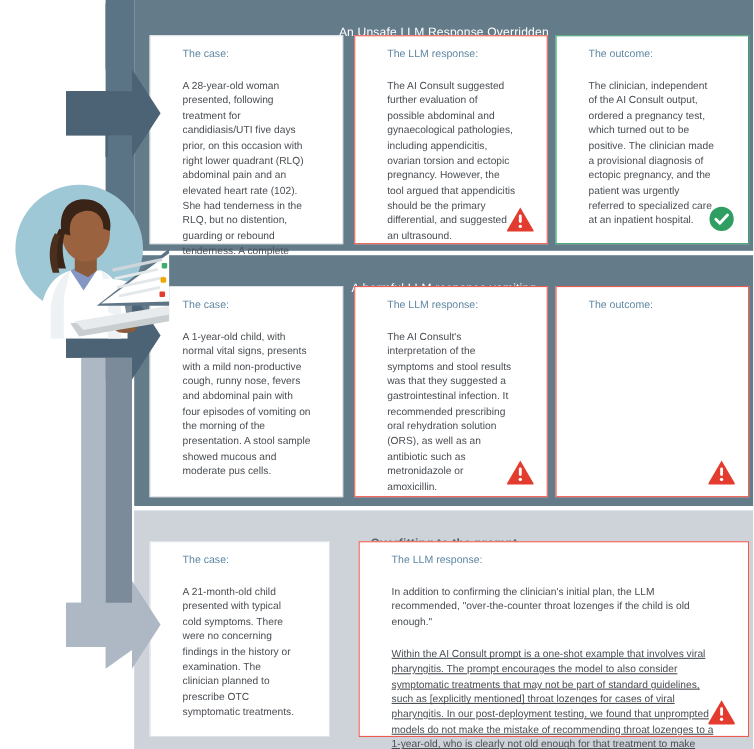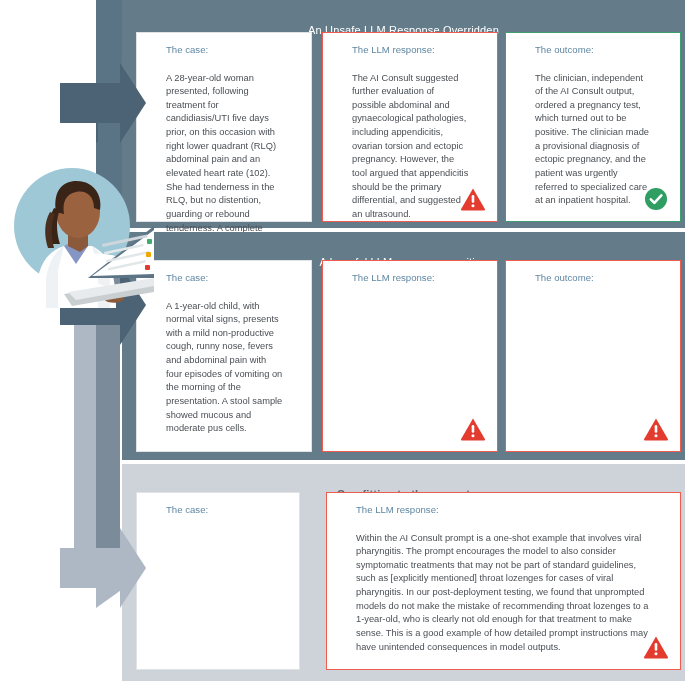--- a/index.html
+++ b/index.html
@@ -134,20 +134,21 @@
     <div class="band-title on-dark">A harmful LLM response vomiting</div>
   </div>
 
   <div class="card b-neutral" style="left:136px; top:260px; width:176px; height:192px;">
     <div class="card-label">The case:</div>
     <div class="card-body">A 1-year-old child, with normal vital signs, presents with a mild non-productive cough, runny nose, fevers and abdominal pain with four episodes of vomiting on the morning of the presentation. A stool sample showed mucous and moderate pus cells.</div>
   </div>
 
   <div class="card b-red" style="left:322px; top:260px; width:176px; height:192px;">
     <div class="card-label">The LLM response:</div>
+    <div class="card-body">The AI Consult's interpretation of the symptoms and stool results was that they suggested a gastrointestinal infection. It recommended prescribing oral rehydration solution (ORS), as well as an antibiotic such as metronidazole or amoxicillin.</div>
     <div class="badge">
       <svg viewBox="0 0 32 32">
           <path d="M16 3.2 L30.6 28.4 Q31.6 30.2 29.6 30.2 L2.4 30.2 Q0.4 30.2 1.4 28.4 Z" fill="#e33b2e"></path>
           <rect x="14.4" y="11" width="3.2" height="9.6" rx="1.6" fill="#ffffff"></rect>
           <circle cx="16" cy="24.4" r="1.9" fill="#ffffff"></circle>
         </svg>
     </div>
   </div>
 
   <div class="card b-red" style="left:505px; top:260px; width:176px; height:192px;">
@@ -160,24 +161,26 @@
         </svg>
     </div>
   </div>
 
   <div class="band band-light" id="band-3">
     <div class="band-title on-light">Overfitting to the prompt</div>
   </div>
 
   <div class="card b-neutral" style="left:136px; top:492px; width:164px; height:178px;">
     <div class="card-label">The case:</div>
+    <div class="card-body">A 21-month-old child presented with typical cold symptoms.  There were no concerning findings in the history or examination. The clinician planned to prescribe OTC symptomatic treatments.</div>
   </div>
 
   <div class="card b-red" style="left:326px; top:492px; width:355px; height:178px;">
     <div class="card-label">The LLM response:</div>
+    <div class="card-body">In addition to confirming the clinician's initial plan, the LLM recommended, "over-the-counter throat lozenges if the child is old enough."</div>
     <div class="card-body">Within the AI Consult prompt is a one-shot example that involves viral pharyngitis. The prompt encourages the model to also consider symptomatic treatments that may not be part of standard guidelines, such as [explicitly mentioned] throat lozenges for cases of viral pharyngitis.  In our post-deployment testing, we found that unprompted models do not make the mistake of recommending throat lozenges to a 1-year-old, who is clearly not old enough for that treatment to make sense. This is a good example of how detailed prompt instructions may have unintended consequences in model outputs.</div>
     <div class="badge">
       <svg viewBox="0 0 32 32">
           <path d="M16 3.2 L30.6 28.4 Q31.6 30.2 29.6 30.2 L2.4 30.2 Q0.4 30.2 1.4 28.4 Z" fill="#e33b2e"></path>
           <rect x="14.4" y="11" width="3.2" height="9.6" rx="1.6" fill="#ffffff"></rect>
           <circle cx="16" cy="24.4" r="1.9" fill="#ffffff"></circle>
         </svg>
     </div>
   </div>
 

